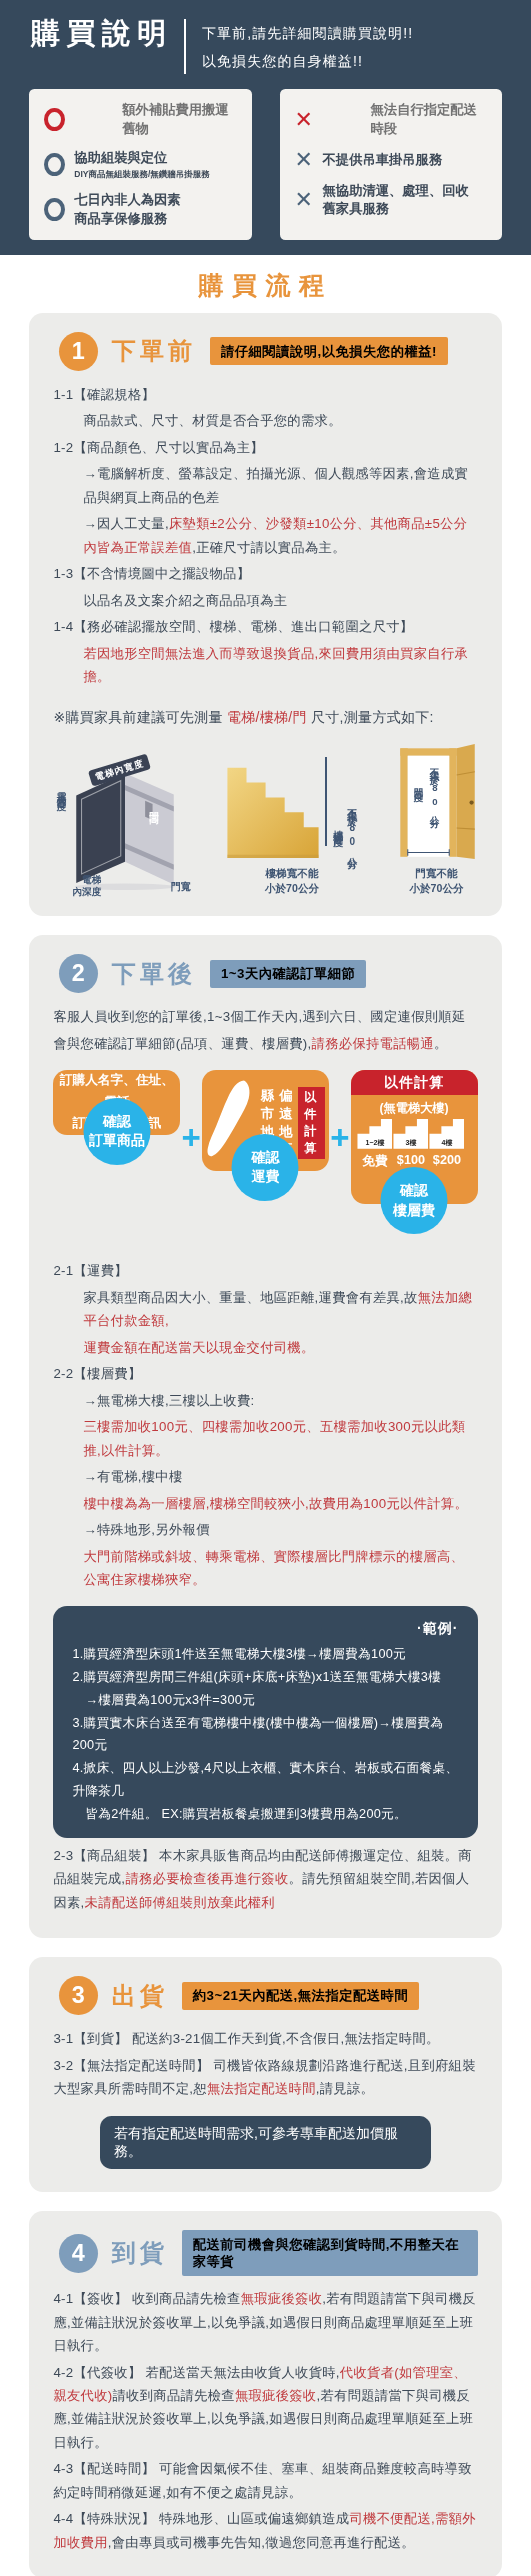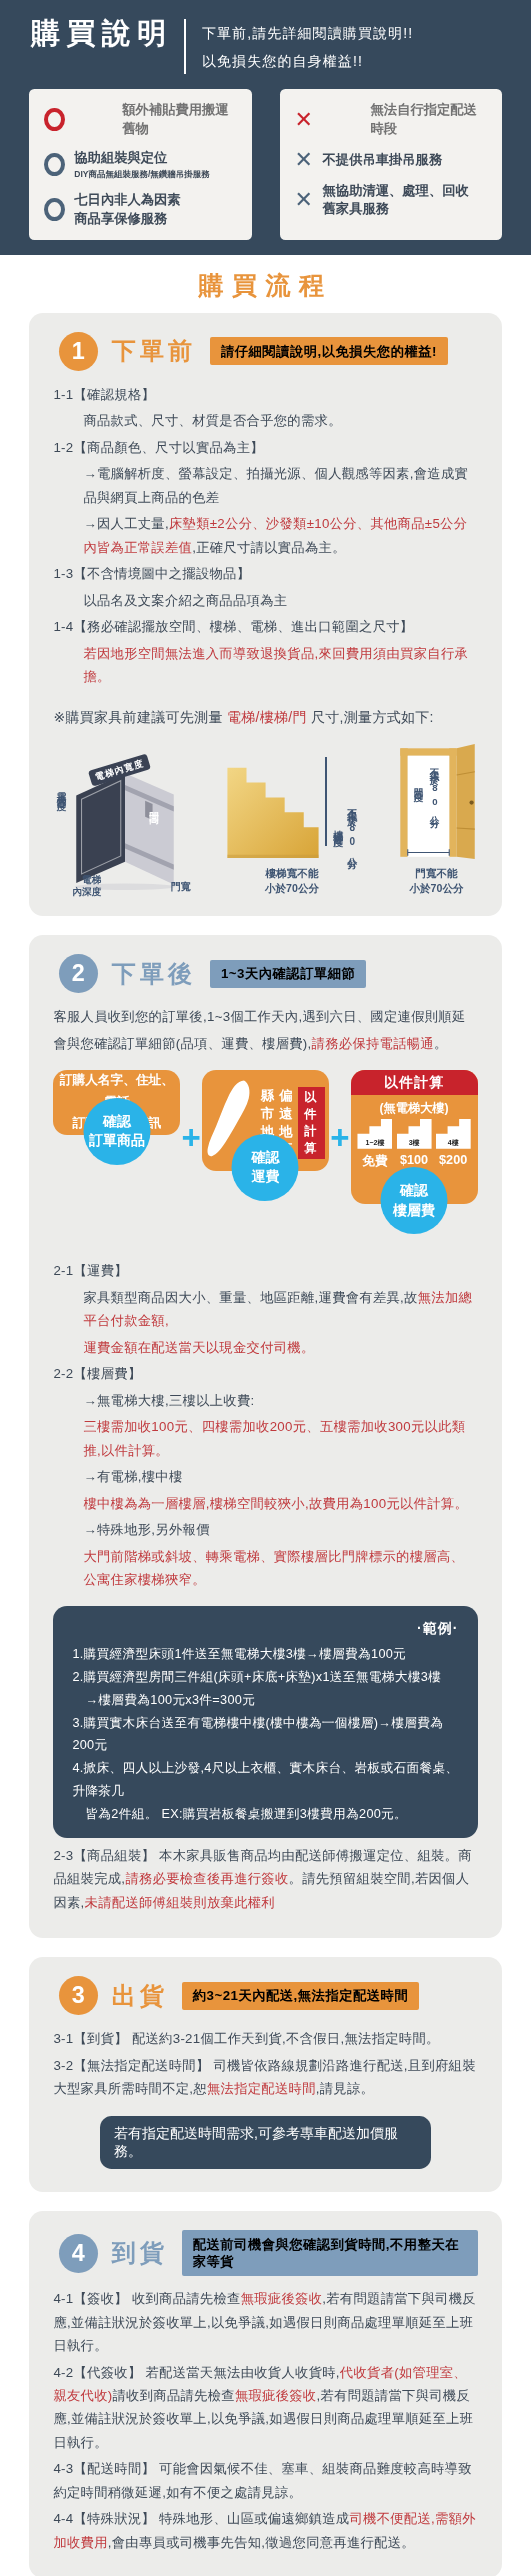--- a/index.html
+++ b/index.html
@@ -65,21 +65,21 @@
   .fplus{font-size:33px;font-weight:900;color:#2AB3E8;margin-top:49px;}
   .oval{position:absolute;left:50%;bottom:-30px;transform:translateX(-50%);width:67px;height:67px;border-radius:50%;background:#2AB3E8;color:#fff;display:flex;align-items:center;justify-content:center;text-align:center;font-size:14px;font-weight:800;white-space:pre-line;line-height:1.4;}
   .fcard-info{display:flex;align-items:center;justify-content:center;height:100%;text-align:center;font-size:12.7px;font-weight:700;white-space:pre-line;line-height:1.7;padding:0 6.4px;}
   .fcard-ship{display:flex;align-items:center;height:100%;padding:5.3px 4.2px;box-sizing:border-box;}
   .map-svg{flex:0 0 46%;}
   .ship-col{display:flex;align-items:flex-end;gap:3.2px;}
   .ship-region{font-size:13.3px;font-weight:700;}
   .ship-badge{background:#C8232C;color:#fff;font-size:12.2px;font-weight:700;padding:2.1px 6.4px;margin-top:5.3px;}
   .floor-header{background:#C8232C;color:#fff;text-align:center;font-size:14px;font-weight:800;padding:3.7px 0;letter-spacing:1.1px;}
   .floor-sub{text-align:center;font-size:12.2px;font-weight:600;margin:4.2px 0 2.1px;}
-  .floors{display:flex;justify-content:space-between;padding:0 6.4px;}
+  .floors{display:flex;justify-content:flex-start;padding:0 6.4px;}
   .floor{width:36px;text-align:center;}
   .stairs-shape{width:35px;height:30px;background:#fff;clip-path:polygon(0 50%,34% 50%,34% 25%,67% 25%,67% 0,100% 0,100% 100%,0 100%);position:relative;margin:0 auto;}
   .floor-label{position:absolute;bottom:1.1px;left:0;right:0;text-align:center;font-size:7px;font-weight:800;color:#222;}
   .floor-price{color:#fff;font-size:12.7px;font-weight:800;margin-top:4.2px;}
 
   
   .dark-box{background:#36495C;border-radius:14px;color:#fff;padding:10.6px 19px 12.7px;margin:14px auto 5.3px;box-sizing:border-box;}
   .bx-title{text-align:right;font-size:14px;margin:3.2px 0 5.3px;letter-spacing:1.1px;font-weight:600;}
   .dark-line{font-size:12.7px;line-height:1.8;letter-spacing:0.3px;}
   .note-pill{background:#36495C;color:#fff;font-size:14px;text-align:left;border-radius:11.7px;padding:8.5px 14px;width:78%;margin:16px auto 2.1px;box-sizing:border-box;}

